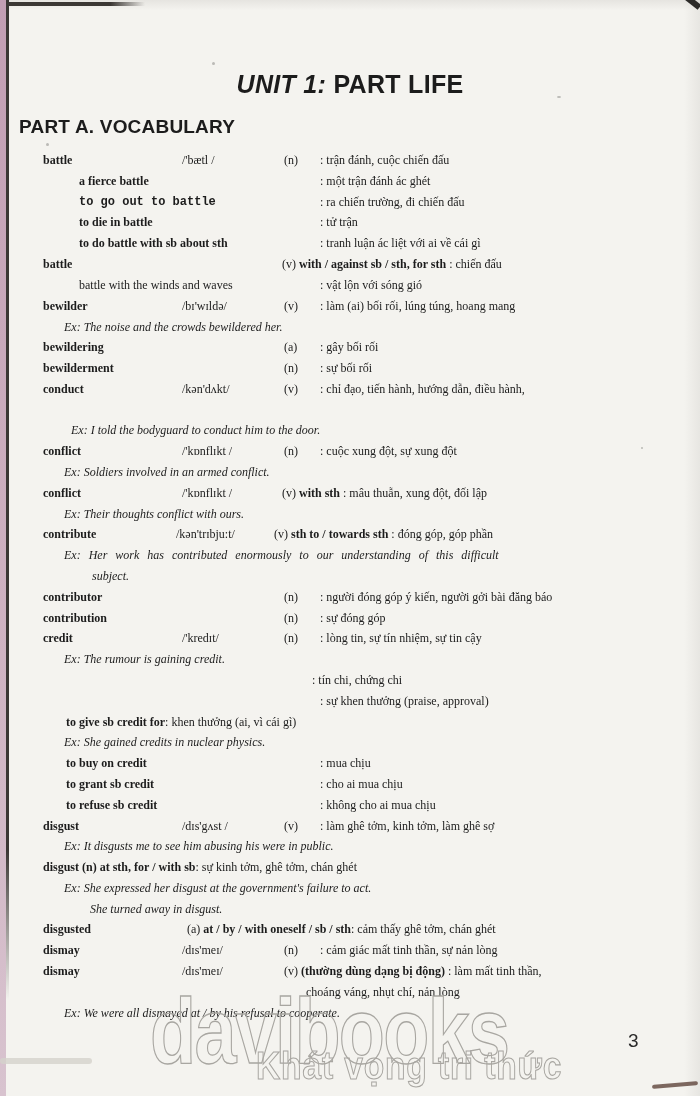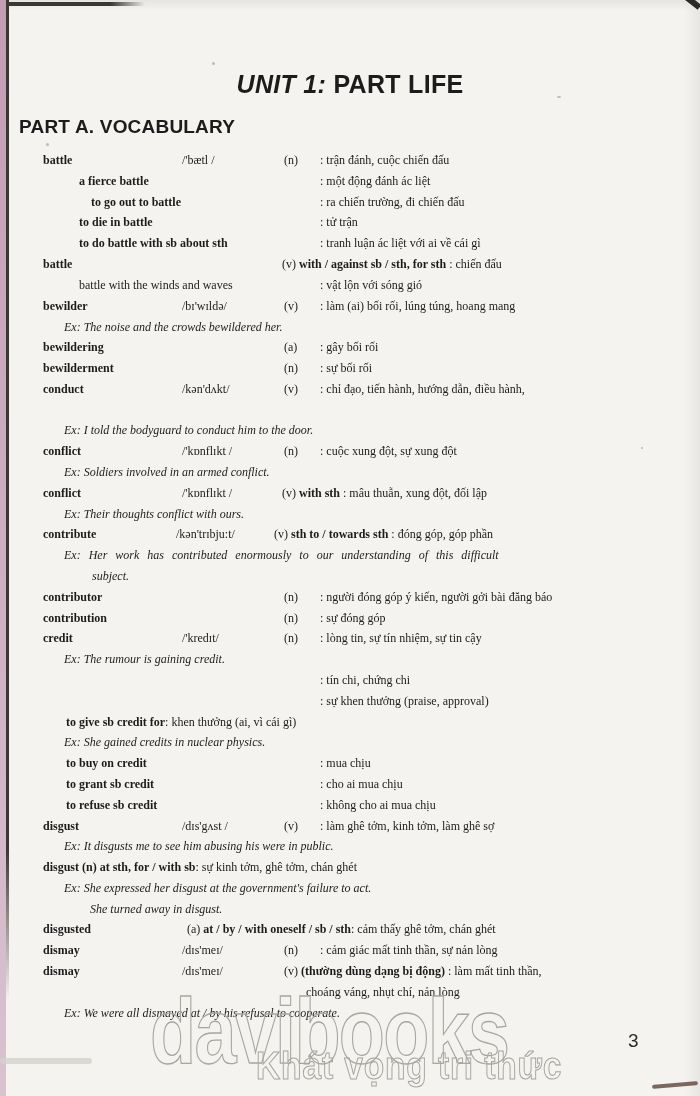--- a/index.html
+++ b/index.html
@@ -81,24 +81,24 @@
 
 <div class="lines">
     <div class="line" style="top: 150px;">
       <span class="seg" style="left: 19px;"><span class="st-b">battle</span></span>
       <span class="seg" style="left: 158px;"><span class="st-r">/'bætl /</span></span>
       <span class="seg" style="left: 260px;"><span class="st-r">(n)</span></span>
       <span class="seg" style="left: 296px;"><span class="st-r">: trận đánh, cuộc chiến đấu</span></span>
     </div>
     <div class="line" style="top: 171px;">
       <span class="seg" style="left: 55px;"><span class="st-b">a fierce battle</span></span>
-      <span class="seg" style="left: 296px;"><span class="st-r">: một động đánh ác liệt</span></span>
+      <span class="seg" style="left: 296px;"><span class="st-r">: một trận đánh ác ghét</span></span>
     </div>
     <div class="line" style="top: 192px;">
-      <span class="seg" style="left: 67px;"><span class="st-b">to go out to battle</span></span>
+      <span class="seg" style="left: 55px; font-family: Liberation Mono, monospace;"><span class="st-b">to go out to battle</span></span>
       <span class="seg" style="left: 296px;"><span class="st-r">: ra chiến trường, đi chiến đấu</span></span>
     </div>
     <div class="line" style="top: 212px;">
       <span class="seg" style="left: 55px;"><span class="st-b">to die in battle</span></span>
       <span class="seg" style="left: 296px;"><span class="st-r">: tử trận</span></span>
     </div>
     <div class="line" style="top: 233px;">
       <span class="seg" style="left: 55px;"><span class="st-b">to do battle with sb about sth</span></span>
       <span class="seg" style="left: 296px; text-align: right;"><span class="st-r">: tranh luận ác liệt với ai về cái gì</span></span>
     </div>
@@ -129,21 +129,21 @@
       <span class="seg" style="left: 260px;"><span class="st-r">(n)</span></span>
       <span class="seg" style="left: 296px;"><span class="st-r">: sự bối rối</span></span>
     </div>
     <div class="line" style="top: 379px;">
       <span class="seg" style="left: 19px;"><span class="st-b">conduct</span></span>
       <span class="seg" style="left: 158px;"><span class="st-r">/kən'dʌkt/</span></span>
       <span class="seg" style="left: 260px;"><span class="st-r">(v)</span></span>
       <span class="seg" style="left: 296px;"><span class="st-r">: chỉ đạo, tiến hành, hướng dẫn, điều hành,</span></span>
     </div>
     <div class="line" style="top: 420px;">
-      <span class="seg" style="left: 40px;"><span class="st-i">Ex: I told the bodyguard to conduct him to the door.</span></span>
+      <span class="seg" style="left: 47px;"><span class="st-i">Ex: I told the bodyguard to conduct him to the door.</span></span>
     </div>
     <div class="line" style="top: 441px;">
       <span class="seg" style="left: 19px;"><span class="st-b">conflict</span></span>
       <span class="seg" style="left: 158px;"><span class="st-r">/'kɒnflɪkt /</span></span>
       <span class="seg" style="left: 260px;"><span class="st-r">(n)</span></span>
       <span class="seg" style="left: 296px;"><span class="st-r">: cuộc xung đột, sự xung đột</span></span>
     </div>
     <div class="line" style="top: 462px;">
       <span class="seg" style="left: 40px;"><span class="st-i">Ex: Soldiers involved in an armed conflict.</span></span>
     </div>
@@ -179,21 +179,21 @@
     <div class="line" style="top: 628px;">
       <span class="seg" style="left: 19px;"><span class="st-b">credit</span></span>
       <span class="seg" style="left: 158px;"><span class="st-r">/'kredɪt/</span></span>
       <span class="seg" style="left: 260px;"><span class="st-r">(n)</span></span>
       <span class="seg" style="left: 296px;"><span class="st-r">: lòng tin, sự tín nhiệm, sự tin cậy</span></span>
     </div>
     <div class="line" style="top: 649px;">
       <span class="seg" style="left: 40px;"><span class="st-i">Ex: The rumour is gaining credit.</span></span>
     </div>
     <div class="line" style="top: 670px;">
-      <span class="seg" style="left: 296px;"><span class="st-r">: tín chi, chứng chi</span></span>
+      <span class="seg" style="left: 288px;"><span class="st-r">: tín chi, chứng chi</span></span>
     </div>
     <div class="line" style="top: 691px;">
       <span class="seg" style="left: 296px;"><span class="st-r">: sự khen thưởng (praise, approval)</span></span>
     </div>
     <div class="line" style="top: 712px;">
       <span class="seg" style="left: 42px;"><span class="st-b">to give sb credit for</span><span class="st-r">: khen thưởng (ai, vì cái gì)</span></span>
     </div>
     <div class="line" style="top: 732px;">
       <span class="seg" style="left: 40px;"><span class="st-i">Ex: She gained credits in nuclear physics.</span></span>
     </div>

